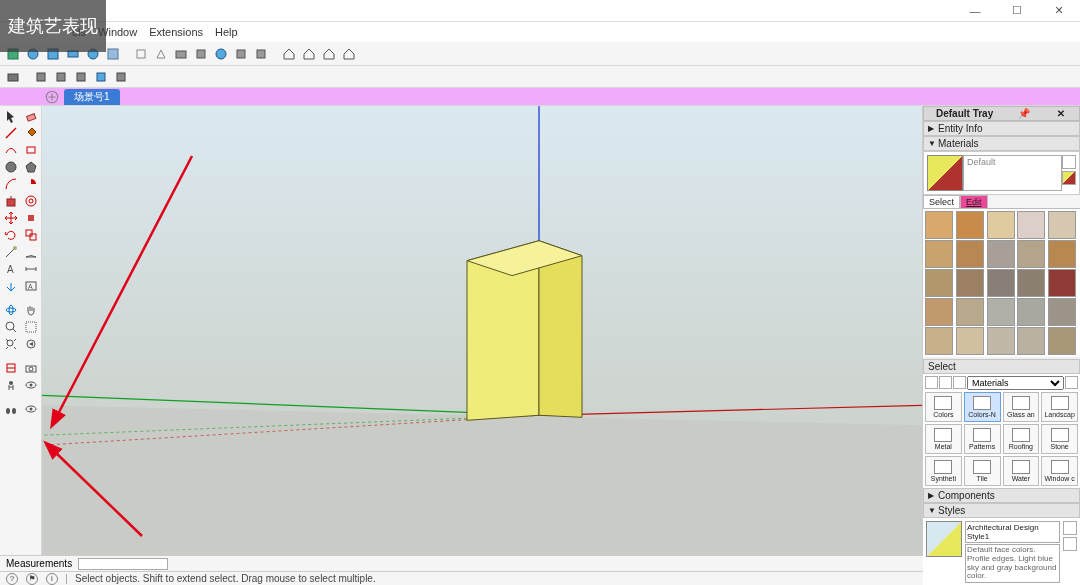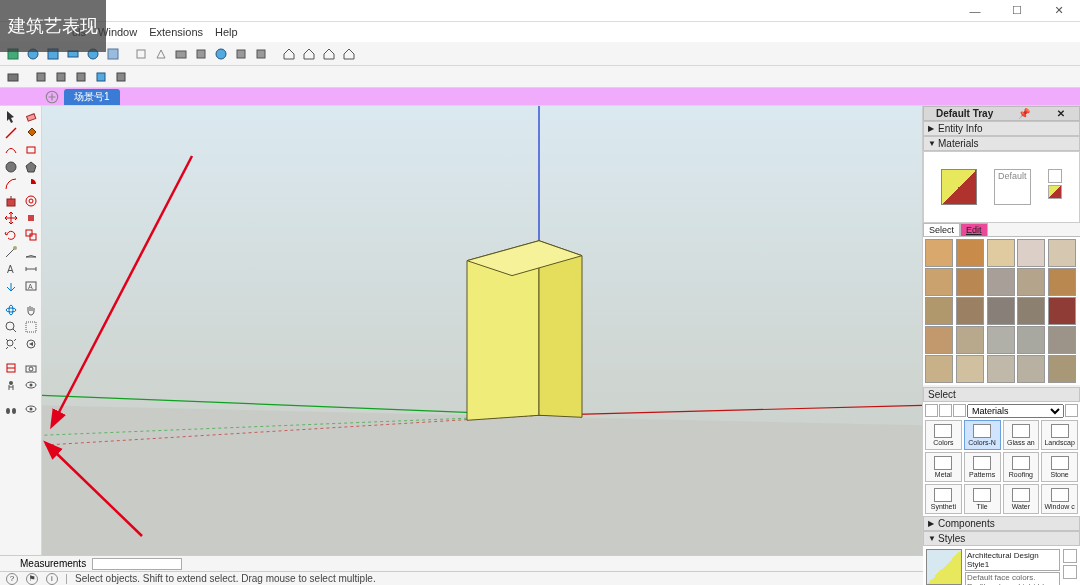--- a/index.html
+++ b/index.html
@@ -36,21 +36,21 @@
 
 .viewport { flex: 1; position: relative; background: linear-gradient(#dbe9f0 0%, #cfd6d2 60%, #c8cbc6 100%); overflow: hidden; }
 .viewport svg { position: absolute; inset: 0; }
 
 
 .tray { width: 158px; background: #f0f0f0; border-left: 1px solid #ccc; font-size: 10px; color: #222; display: flex; flex-direction: column; }
 .tray-hd { background: #d8d8d8; border: 1px solid #bbb; padding: 1px 12px; display: flex; align-items: center; font-weight: bold; }
 .tray-hd .x { margin-left: auto; width: 12px; text-align: center; }
 .panel-hd { background: #e4e4e4; border: 1px solid #c4c4c4; padding: 1px 4px; display: flex; align-items: center; }
 .panel-hd .arrow { width: 10px; font-size: 8px; }
-.mat-current { display: flex; padding: 17px; gap: 17px; background: #fff; border: 1px solid #ccc; }
+.mat-current { display: flex; padding: 3px; gap: 0; background: #fff; border: 1px solid #ccc; }
 .mat-sw { width: 36px; height: 36px; background: linear-gradient(135deg, #e8e85c 50%, #b0322d 50%); border: 1px solid #888; }
 .mat-name { flex: 1; border: 1px solid #aaa; padding: 1px 3px; color: #888; font-size: 9px; }
 .mat-side { display: flex; flex-direction: column; gap: 2px; }
 .mat-ic { width: 14px; height: 14px; border: 1px solid #aaa; background: #fff; }
 .mat-ic.tri { background: linear-gradient(135deg, #e8e85c 50%, #b0322d 50%); }
 .sub-tabs { display: flex; font-size: 9px; border-bottom: 1px solid #bbb; background: #f5f5f5; }
 .sub-tabs span { padding: 1px 5px; border: 1px solid #bbb; border-bottom: none; background: #fff; }
 .sub-tabs span.inactive { background: #ec4899; text-decoration: underline; }
 .mat-libbar { display: flex; gap: 1px; padding: 2px; background: #fff; border-bottom: 1px solid #ccc; }
 .mat-libbar select { flex: 1; font-size: 9px; height: 15px; }
@@ -65,21 +65,21 @@
 .comp-cell { height: 30px; border: 1px solid #bbb; display: flex; flex-direction: column; align-items: center; justify-content: center; font-size: 7px; overflow: hidden; background: #f8f8f8; }
 .comp-cell.sel { background: #d0e4ff; border-color: #6aa0e0; }
 .comp-cell .box { width: 18px; height: 14px; border: 1px solid #888; background: #fff; margin-bottom: 1px; }
 .styles-body { display: flex; padding: 3px; background: #fff; gap: 3px; }
 .style-thumb { width: 36px; height: 36px; border: 1px solid #888; background: linear-gradient(135deg, #d8e8f0 50%, #e8e85c 50%); }
 .style-txt { flex: 1; font-size: 8px; }
 .style-txt .nm { border: 1px solid #aaa; padding: 1px; margin-bottom: 1px; }
 .style-txt .dsc { border: 1px solid #aaa; padding: 1px; color: #666; line-height: 1.1; }
 
 
-.measure-bar { height: 16px; background: #f5f5f5; border-top: 1px solid #ccc; display: flex; align-items: center; font-size: 10px; padding: 0 20px; gap: 6px; }
+.measure-bar { height: 16px; background: #f5f5f5; border-top: 1px solid #ccc; display: flex; align-items: center; font-size: 10px; padding: 0 6px; gap: 6px; }
 .measure-bar input { width: 90px; height: 12px; font-size: 9px; border: 1px solid #aaa; }
 .status-bar { height: 14px; background: #f5f5f5; border-top: 1px solid #ccc; display: flex; align-items: center; font-size: 10px; padding: 0 6px; gap: 8px; color: #444; }
 .status-ic { width: 12px; height: 12px; border: 1px solid #888; border-radius: 50%; display: inline-flex; align-items: center; justify-content: center; font-size: 8px; }
 
 
 .annot { position: absolute; pointer-events: none; z-index: 40; }
 </style>
 </head>
 <body>
 

